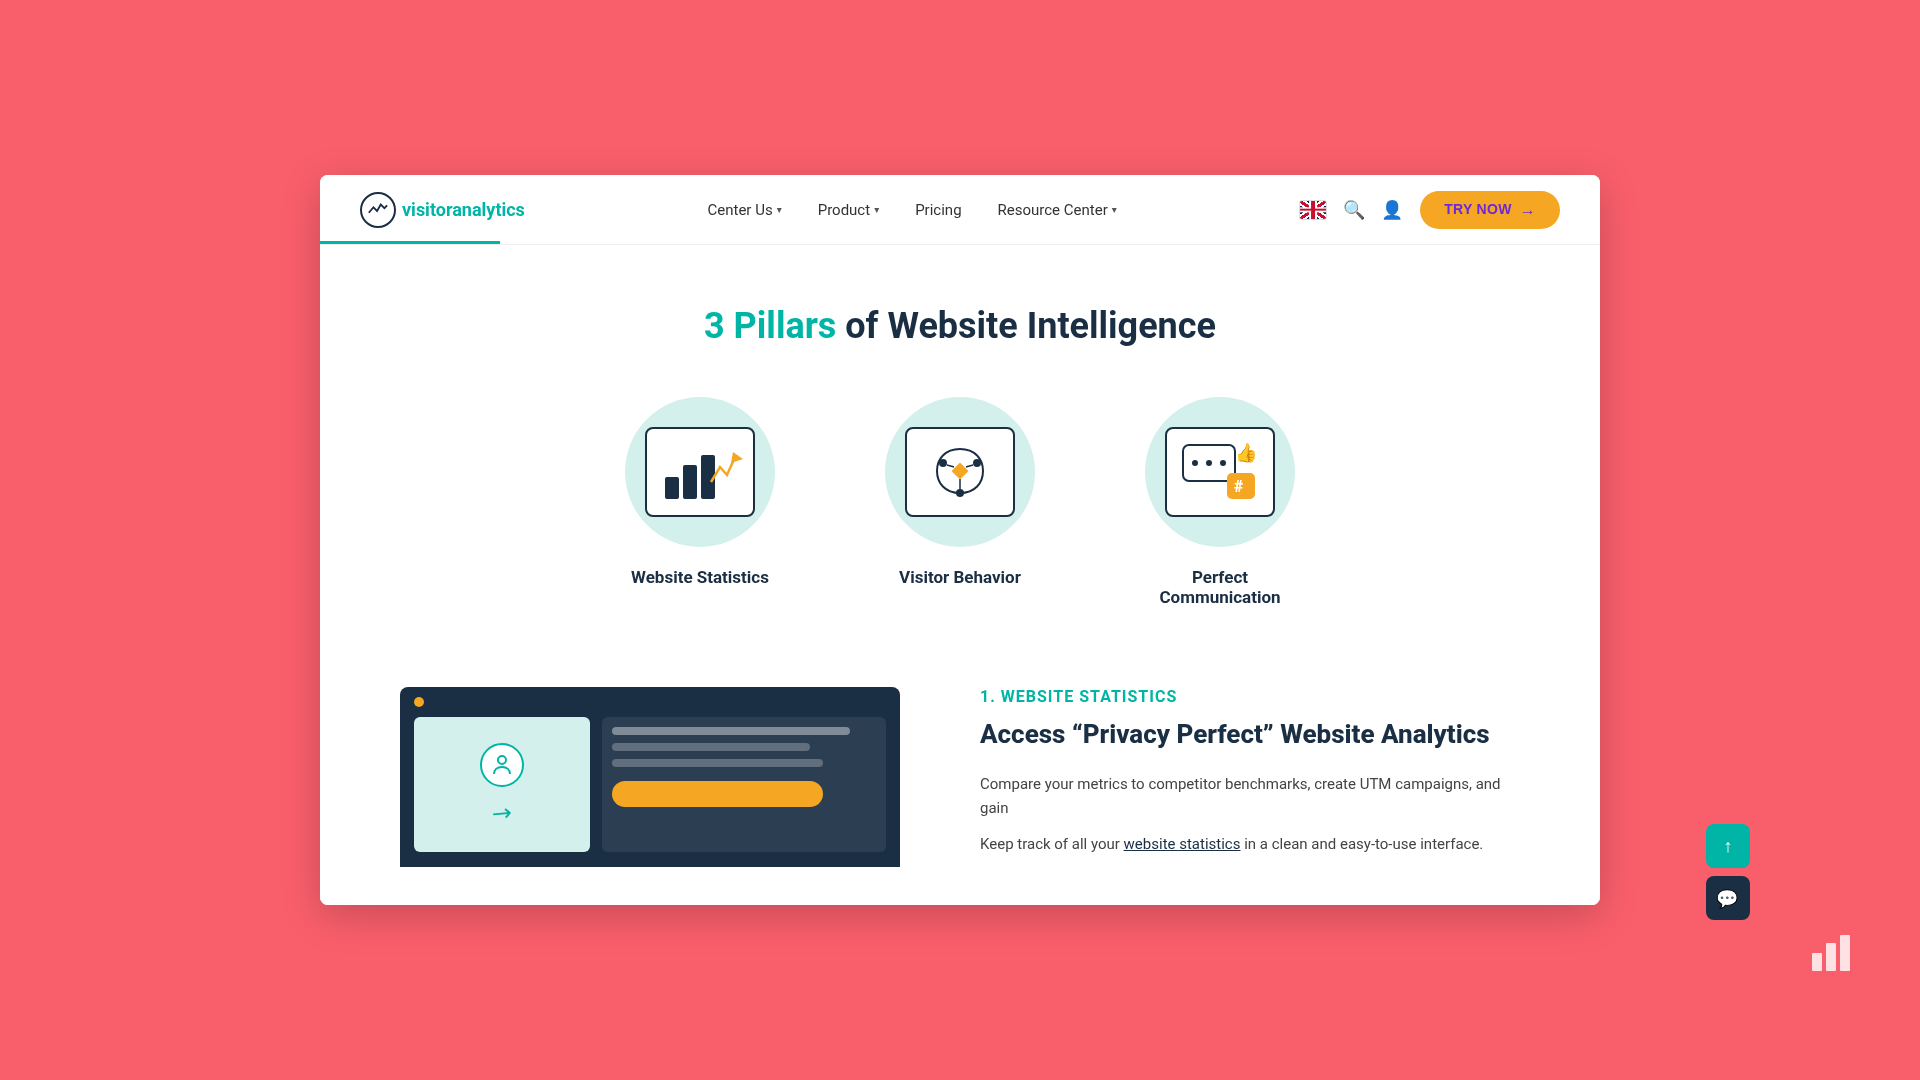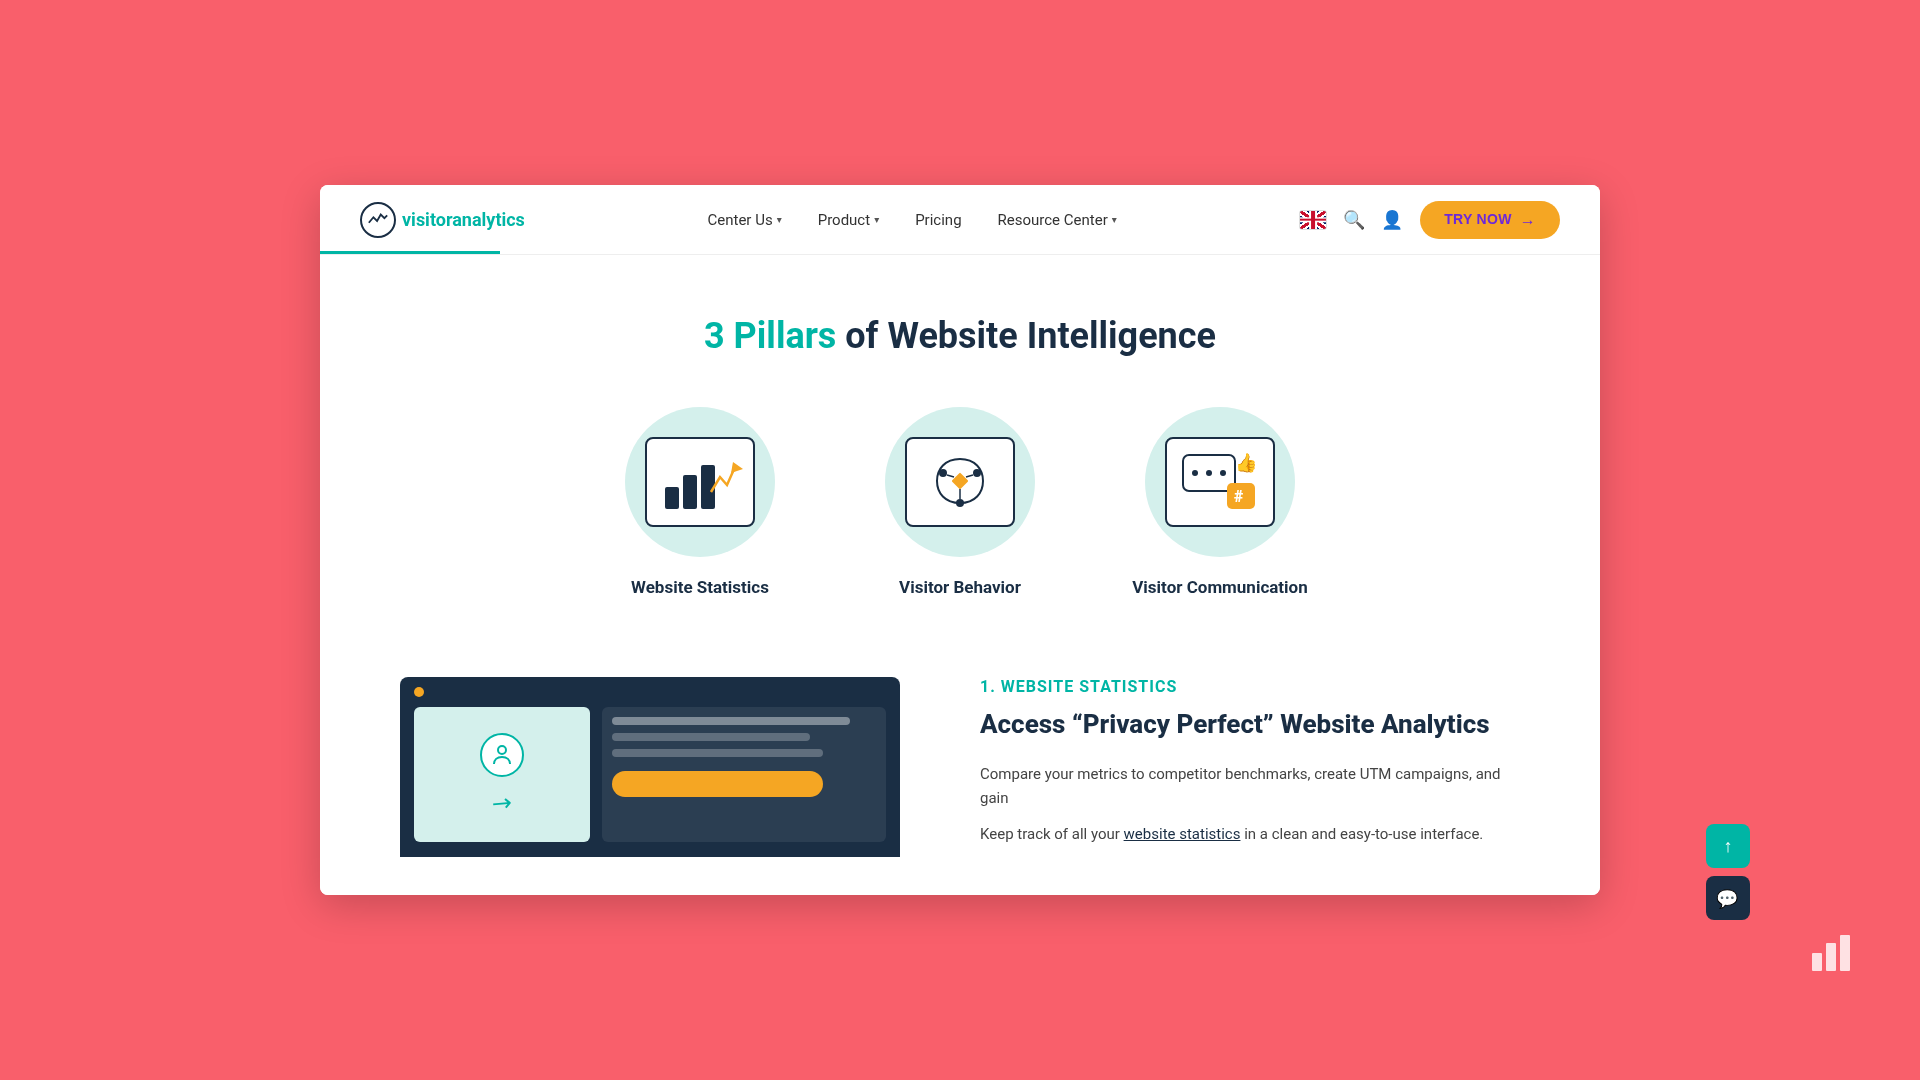--- a/index.html
+++ b/index.html
@@ -382,21 +382,21 @@
                 <circle cx="48" cy="26" r="3" fill="#1a2e44"></circle>
 
                 <rect x="52" y="36" width="28" height="26" rx="5" fill="#f5a623"></rect>
 
                 <text x="59" y="55" font-size="16" font-weight="900" fill="white">#</text>
 
                 <text x="60" y="22" font-size="18" fill="#1a2e44">👍</text>
               </svg>
             </div>
           </div>
-          <span class="pillar-label">Visitor Communication</span>
+          <span class="pillar-label">Perfect Communication</span>
         </div>
 
       </div>
     </section>
 
     <div class="bottom-section">
 
       <div class="bottom-illustration">
 
         <div style="position:absolute; bottom:0; left:60px; display:flex; gap:10px; align-items:flex-end;">

